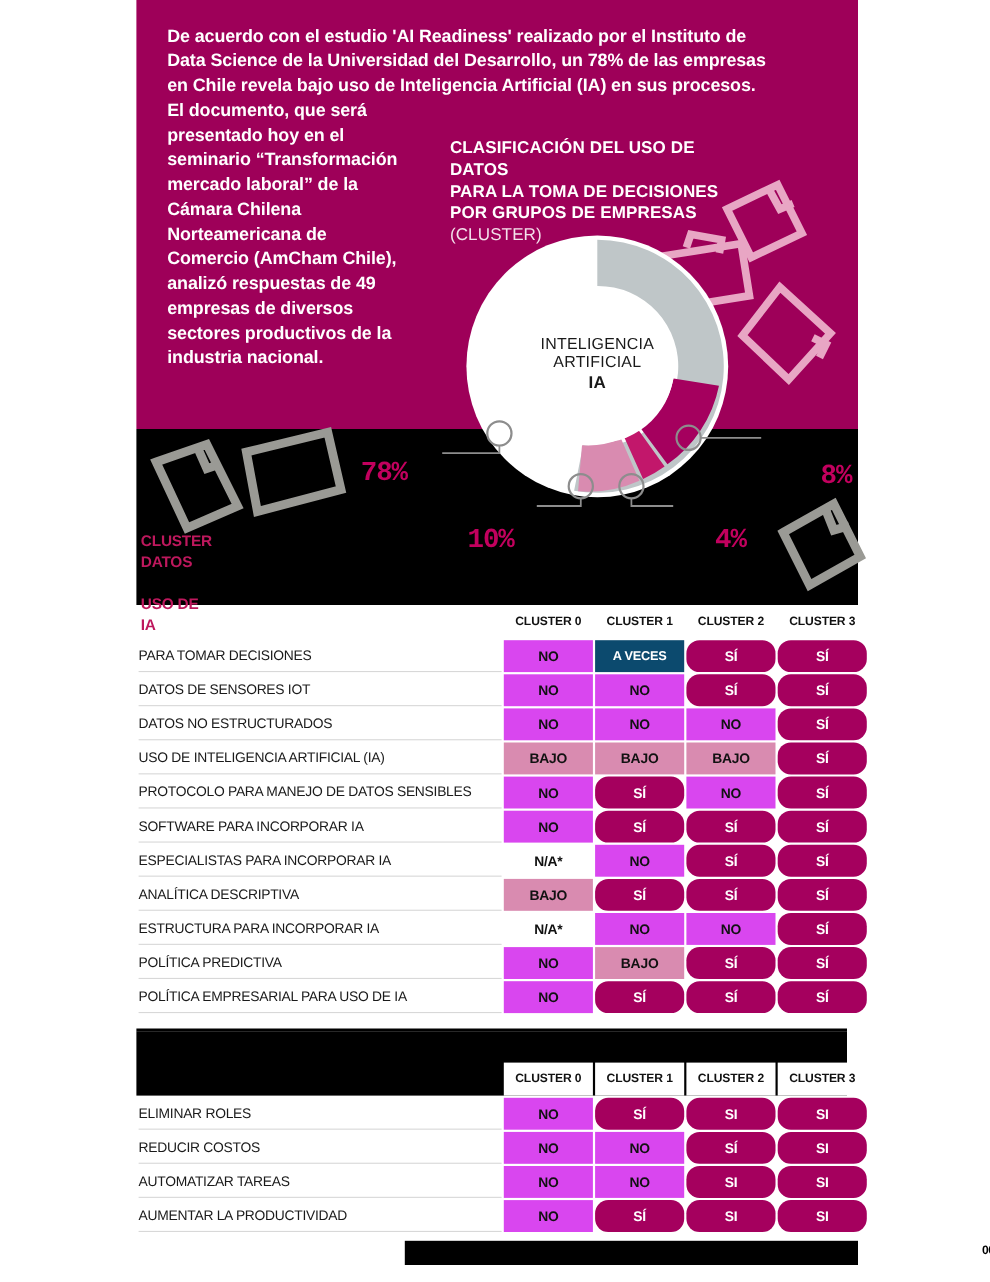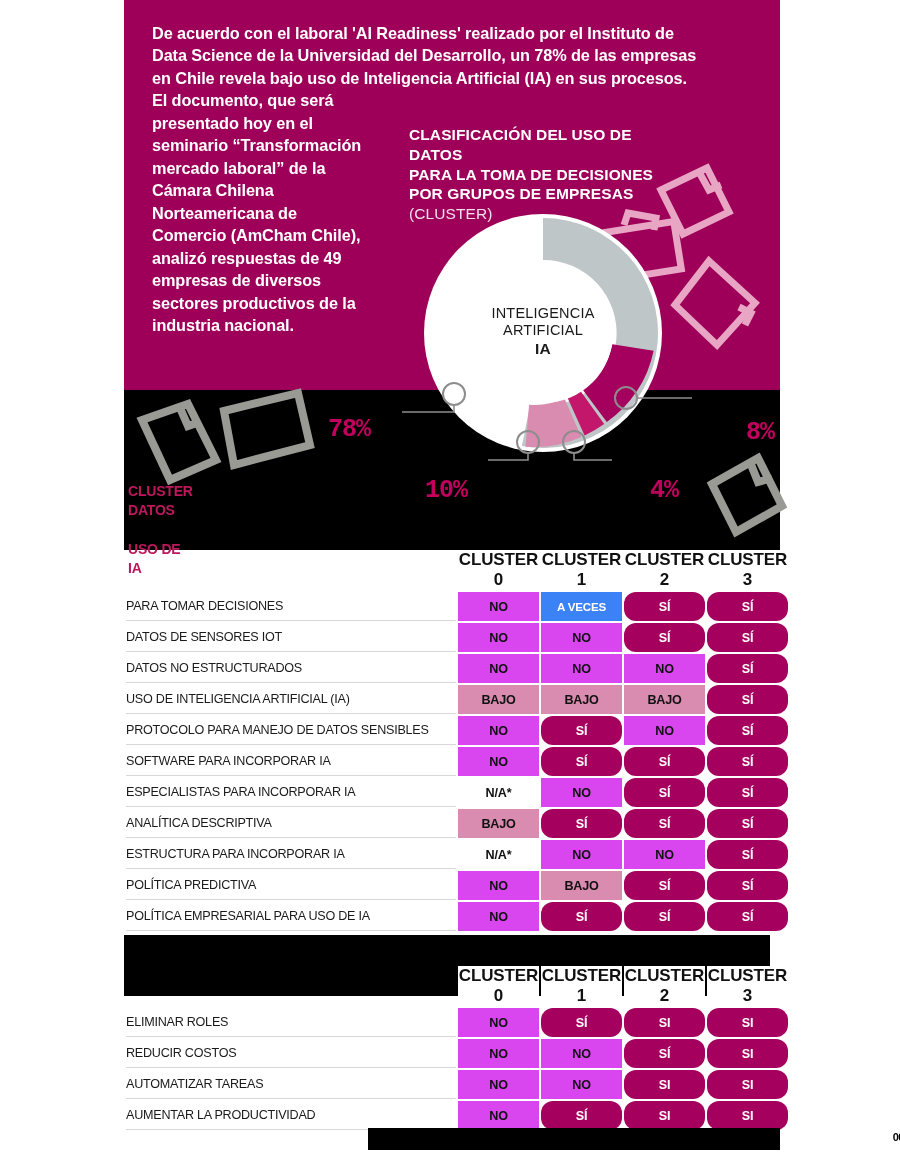--- a/index.html
+++ b/index.html
@@ -48,46 +48,46 @@
 
   
   .hidden-cap{position:absolute;color:#be185d;font-size:14px;line-height:1.35;font-weight:700;letter-spacing:-.2px;}
 
   
   .tbl{position:absolute;border-collapse:separate;border-spacing:2px;table-layout:fixed;}
   .tbl td,.tbl th{padding:0;margin:0;}
   .lbl{width:330px;height:28px;background:#ffffff;color:#1a1a1a;
        font-size:12.6px;font-weight:400;letter-spacing:-.25px;text-align:left;
        padding-left:8px;border-bottom:1px solid #d8d8d8;white-space:nowrap;}
-  .hd{height:30px;background:#ffffff;color:#111;font-size:17px;font-weight:700;
+  .hd{height:30px;background:#ffffff;color:#111;font-size:11px;font-weight:700;
       text-align:center;letter-spacing:-.1px;}
   .cl{width:81px;height:28px;text-align:center;font-size:12.6px;font-weight:700;letter-spacing:-.2px;}
   .v-no   {background:#d946ef;color:#111111;}
   .v-si   {background:#a5005e;color:#ffffff;border-radius:12px;}
   .v-bajo {background:#d98bb0;color:#111111;}
-  .v-aveces{background:#3b82f6;color:#ffffff;font-size:11.6px;}
+  .v-aveces{background:#0c4a6e;color:#ffffff;font-size:11.6px;}
   .v-na   {background:#ffffff;color:#111111;}
   .hdblank{background:transparent;}
   .tbl-rule{position:absolute;height:3px;background:#000000;}
 </style>
 </head>
 <body>
 
 <div id="canvas">
 
   <div class="black-field"></div>
   <div class="black-field2"></div>
 
   <div class="hidden-cap" style="left:128px;top:482px;">CLUSTER<br>DATOS</div>
   <div class="hidden-cap" style="left:128px;top:540px;">USO DE<br>IA</div>
 
   <div class="hero">
 
     <div class="hero-copy">
-      <div class="l1">De acuerdo con el laboral 'AI Readiness' realizado por el Instituto de</div>
+      <div class="l1">De acuerdo con el estudio 'AI Readiness' realizado por el Instituto de</div>
       <div class="l2">Data Science de la Universidad del Desarrollo, un 78% de las empresas</div>
       <div class="l3">en Chile revela bajo uso de Inteligencia Artificial (IA) en sus procesos.</div>
       <div class="narrow">El documento, que será</div>
       <div class="narrow">presentado hoy en el</div>
       <div class="narrow">seminario “Transformación</div>
       <div class="narrow">mercado laboral” de la</div>
       <div class="narrow">Cámara Chilena</div>
       <div class="narrow">Norteamericana de</div>
       <div class="narrow">Comercio (AmCham Chile),</div>
       <div class="narrow">analizó respuestas de 49</div>

